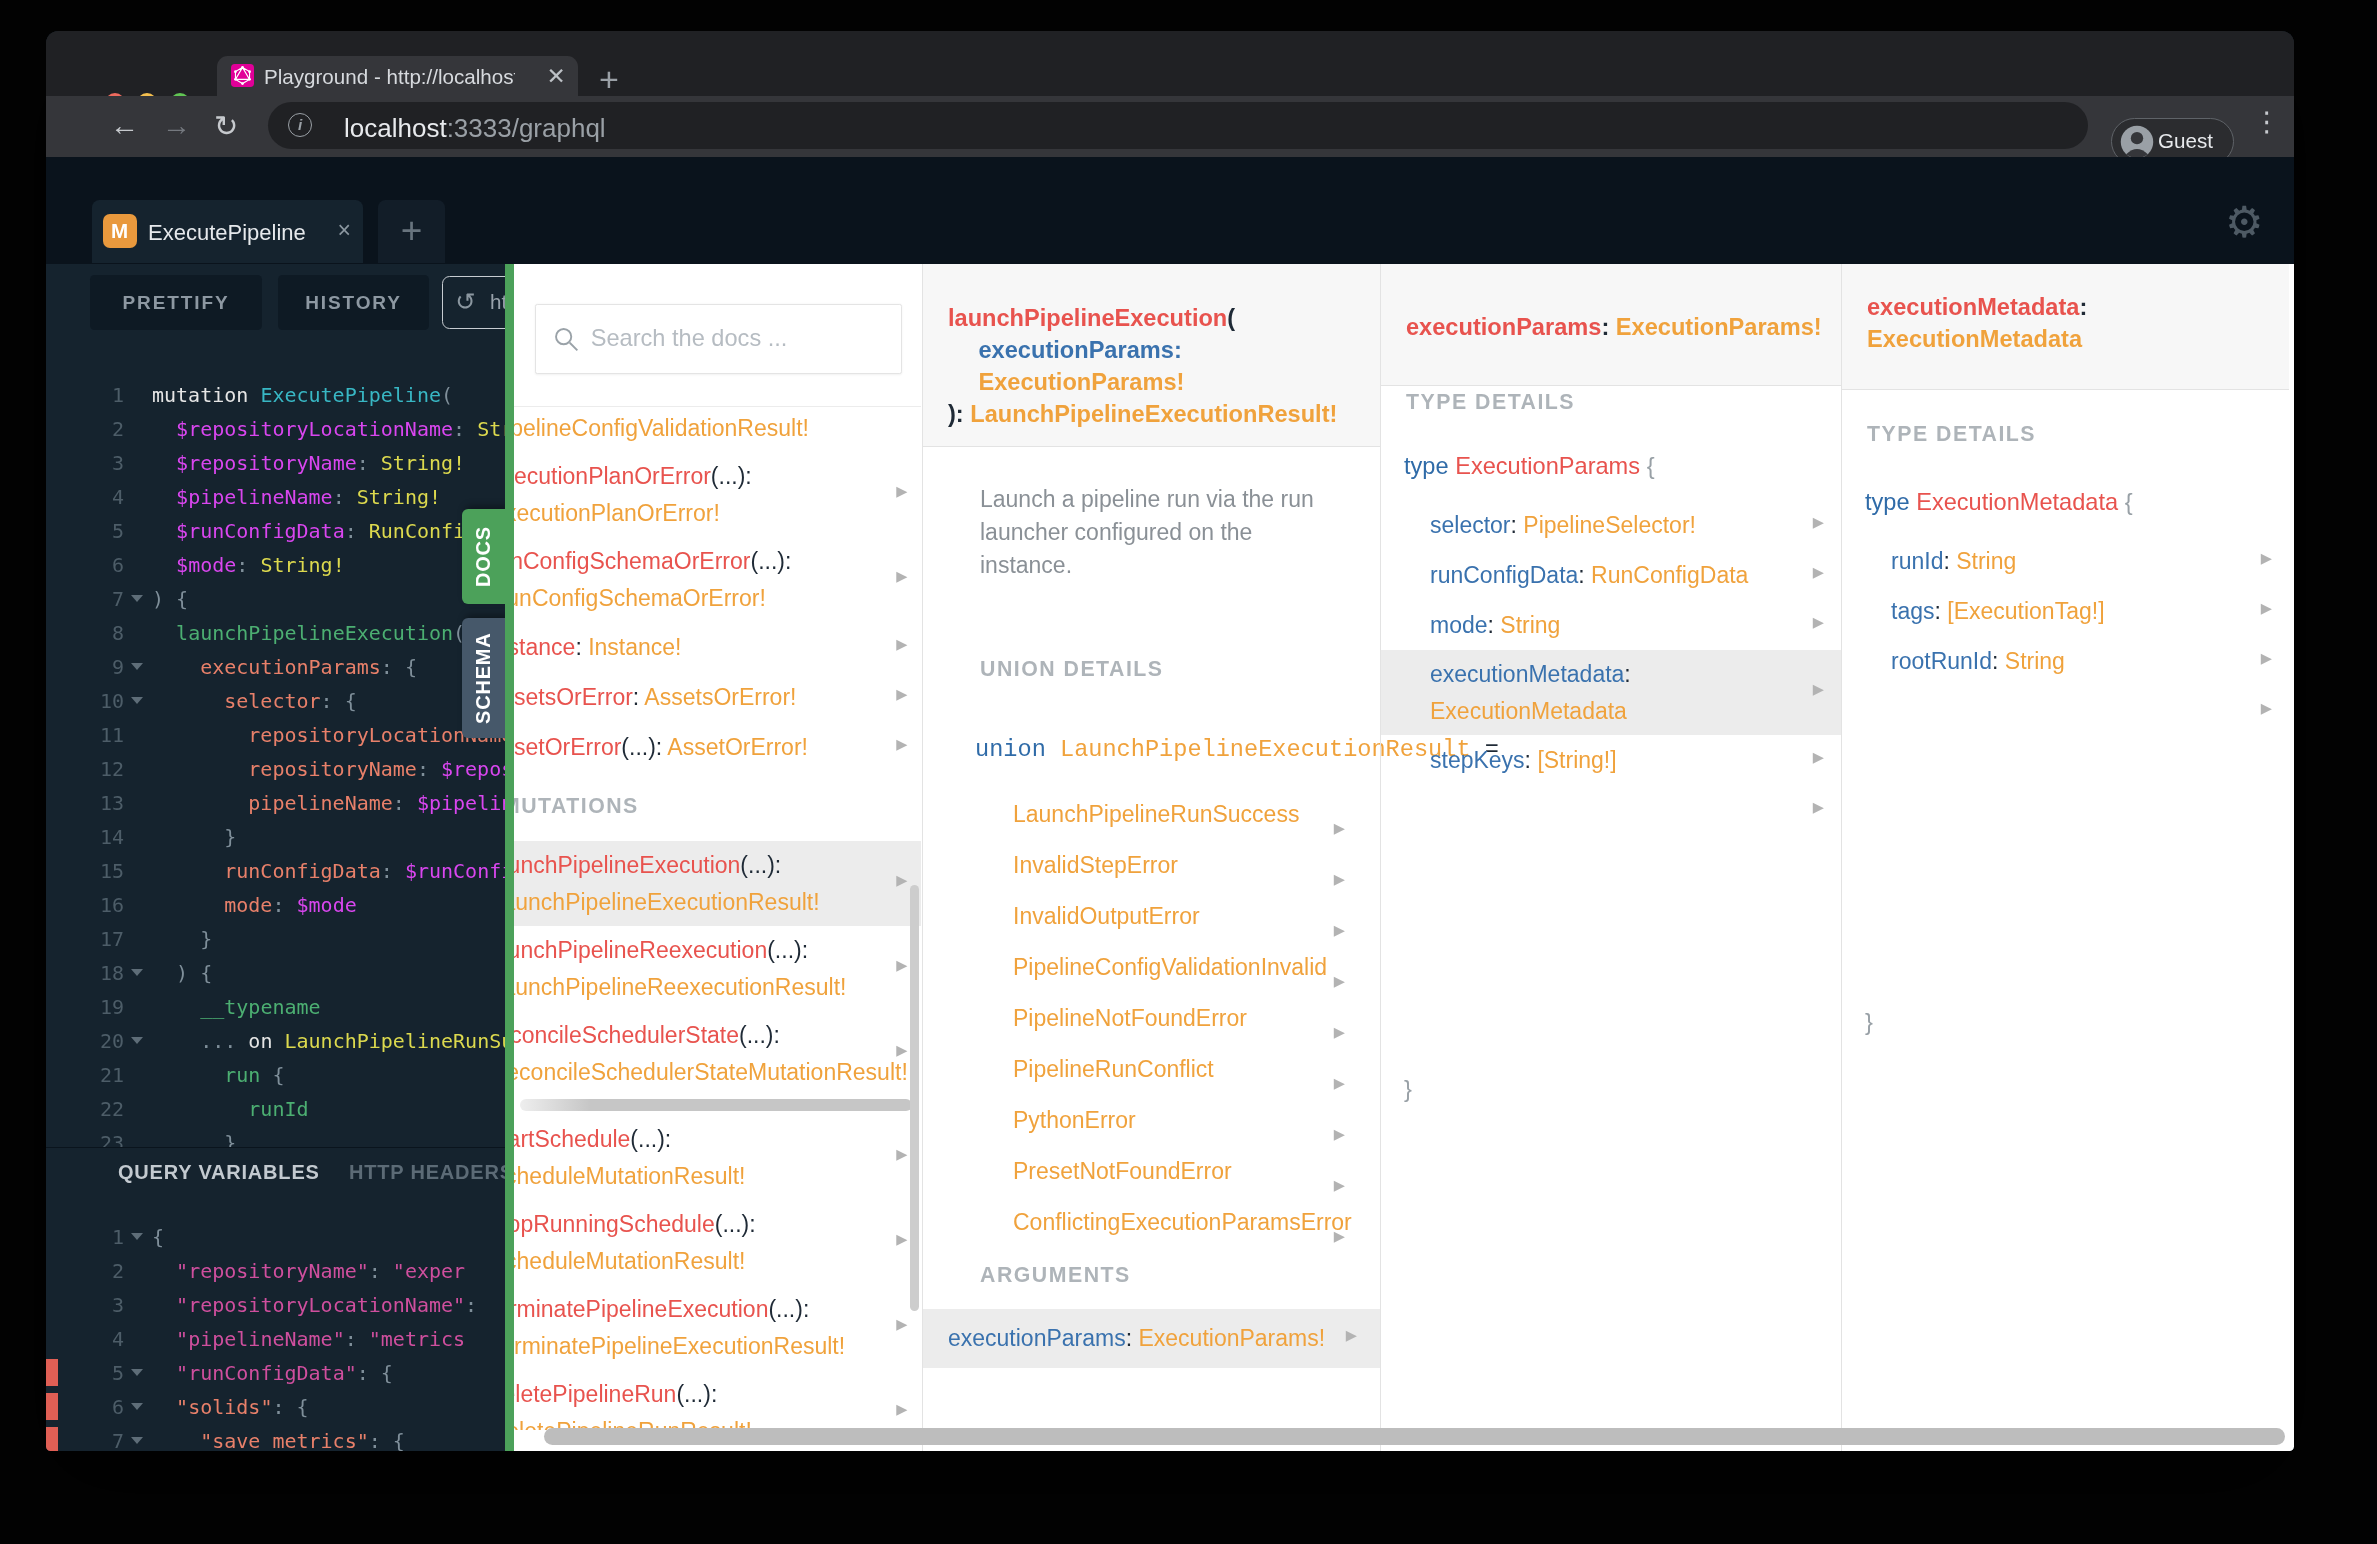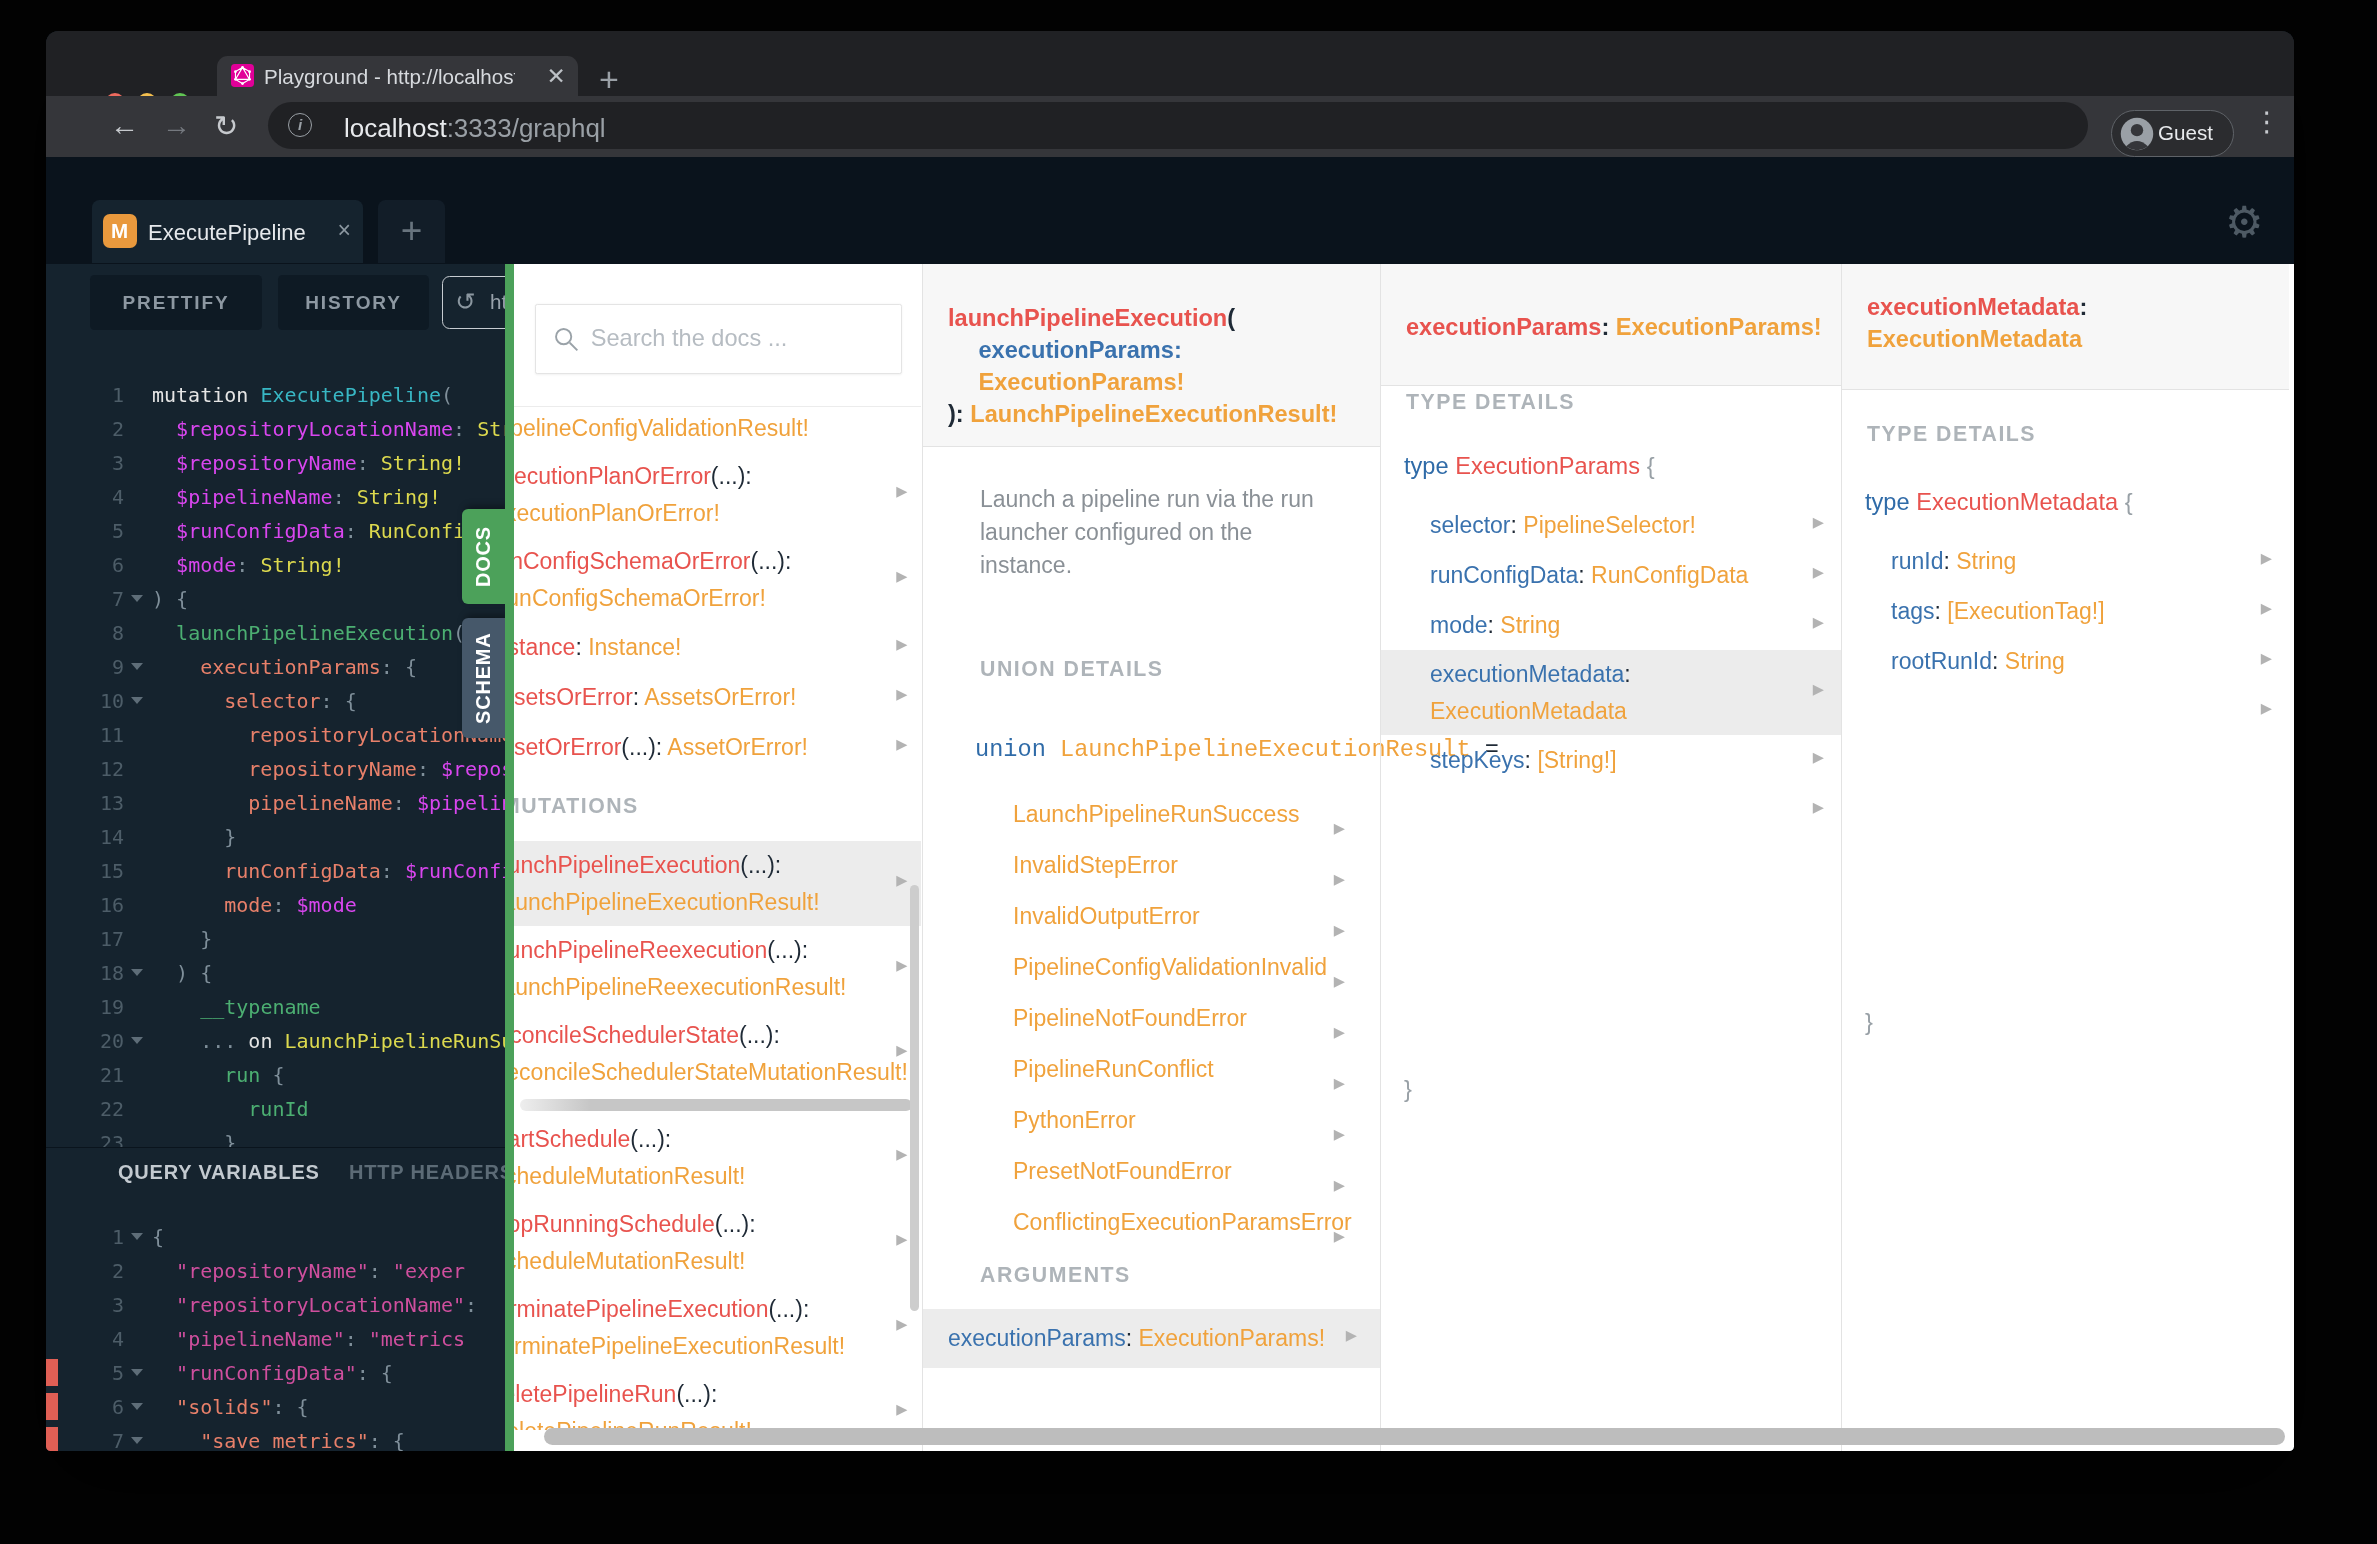--- a/index.html
+++ b/index.html
@@ -26,21 +26,21 @@
   .newtab { position:absolute; left:553px; top:29px; color:#9aa0a6; font-size:34px; font-weight:300; }
 
   .toolbar { position:absolute; left:0; top:65px; width:100%; height:61px; background:#35363a; }
   .navic { position:absolute; top:13.7px; font-size:29px; color:#c6c9cd; }
   .urlpill { position:absolute; left:222px; top:6.9px; width:1820px; height:47px;
     background:#202124; border-radius:23.6px; }
   .infoi { position:absolute; left:20px; top:10.7px; width:24.4px; height:24.4px; border:1.9px solid #9aa0a6;
     border-radius:50%; color:#9aa0a6; font-size:15.2px; text-align:center; line-height:21.3px; font-style:italic; font-weight:bold;}
   .urltxt { position:absolute; left:64px; top:10.7px; font-size:26px;margin-left:12px; }
   .urltxt .host { color:#e8eaed; } .urltxt .rest { color:#9aa0a6; }
-  .guest { position:absolute; left:2065px; top:14px; width:123px; height:47px;
+  .guest { position:absolute; left:2065px; top:22px; width:123px; height:47px;
     border:1.5px solid #5f6368; border-radius:24.4px; background:#2b2c2f; }
   .guest .av { position:absolute; left:7.6px; top:6.9px; }
   .guest .gl { position:absolute; left:46px; top:10.7px; color:#e8eaed; font-size:20.6px; }
   .kebab { position:absolute; left:2207px; top:10.7px; color:#c6c9cd; font-size:27.4px; letter-spacing:0; }
 
   
   .pg { position:absolute; left:0; top:126px; width:2248px; height:1295px; background:#15232e; }
   .pg-header { position:absolute; left:0; top:0; width:100%; height:107px; background:#0a131c; }
   .sess { position:absolute; left:46px; top:43px; width:271px; height:63px; background:#15232e;
     border-radius:7.6px 7.6px 0 0; }

